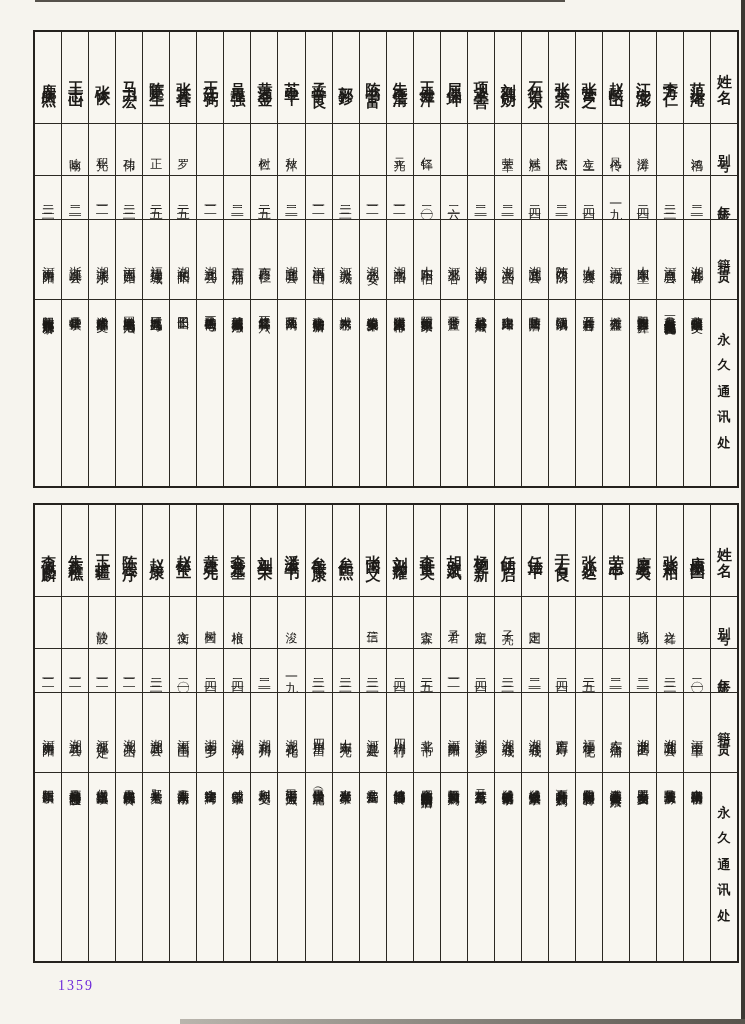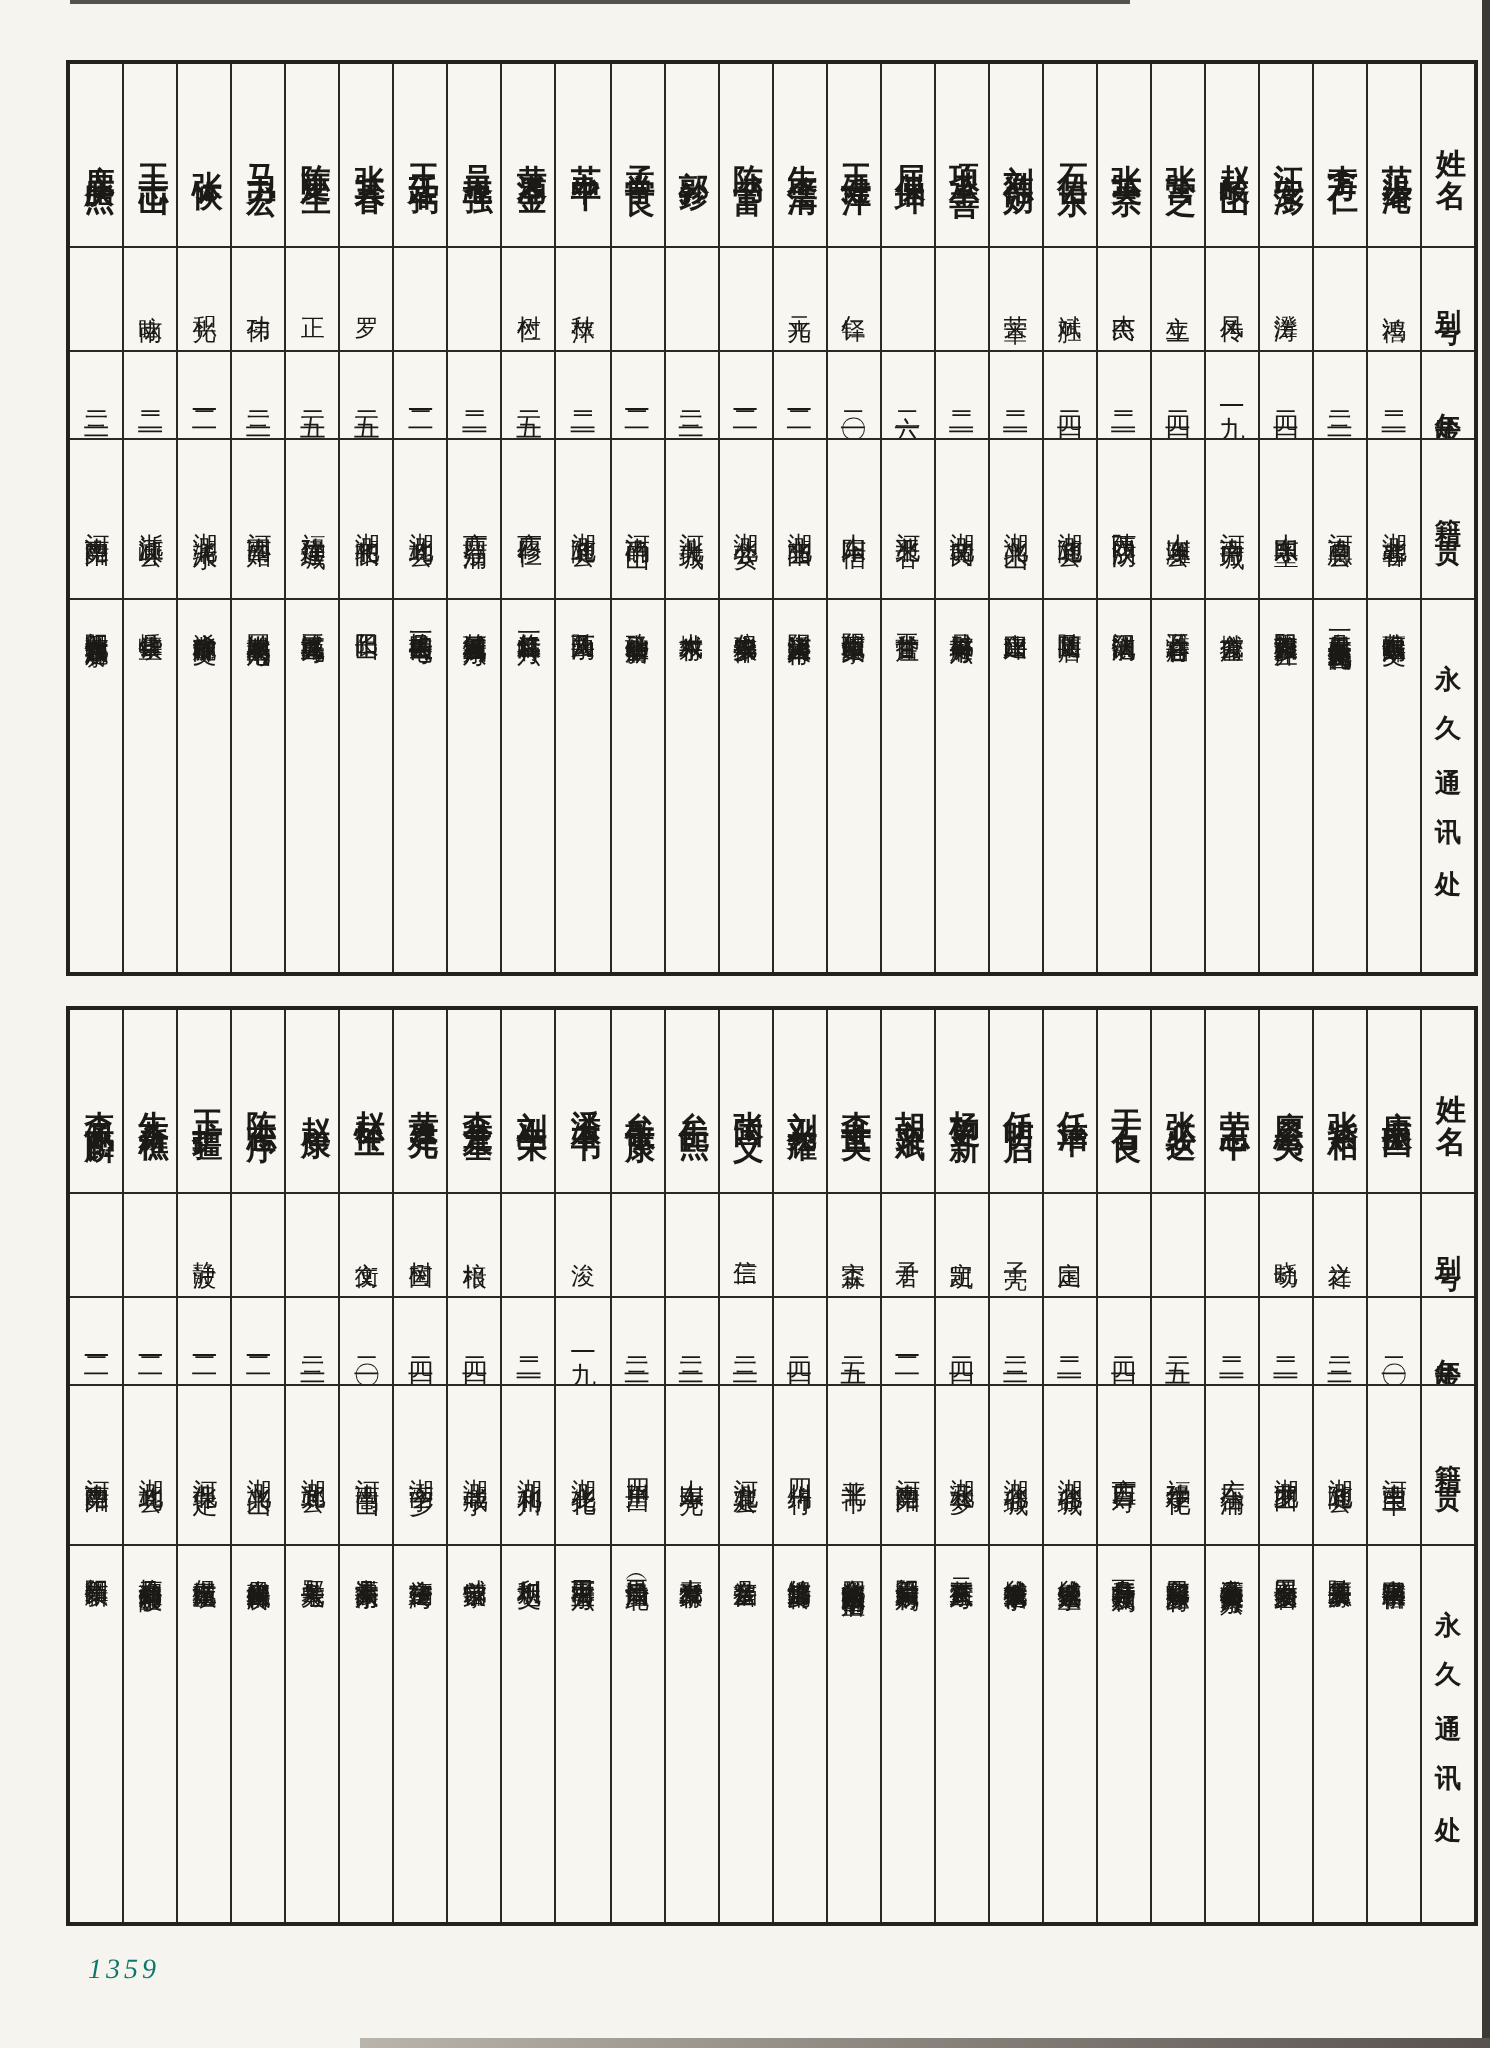--- a/index.html
+++ b/index.html
@@ -47,22 +47,22 @@
   .address .vtext{font-size:12px;letter-spacing:0.5px;}
 
   .col.header .cell .vtext{font-weight:bold;}
   .col.header .name .vtext{font-size:15px;letter-spacing:16px;}
   .col.header .alias .vtext{font-size:13px;letter-spacing:6px;}
   .col.header .age .vtext{font-size:13px;letter-spacing:2px;}
   .col.header .native .vtext{font-size:13px;letter-spacing:11px;}
   .col.header .address .vtext{font-size:13px;letter-spacing:26px;padding-top:14px;}
 
   .page-number{
-    position:absolute;left:44px;top:978px;
-    font-size:14px;letter-spacing:2px;color:#0f766e;font-style:italic;
+    position:absolute;left:58px;top:978px;
+    font-size:14px;letter-spacing:2px;color:#6d28d9;
   }
 </style>
 </head>
 <body>
 
 <div class="page">
   <div class="edge-top"></div>
   <div class="edge-right"></div>
   <div class="edge-bottom"></div>
 

